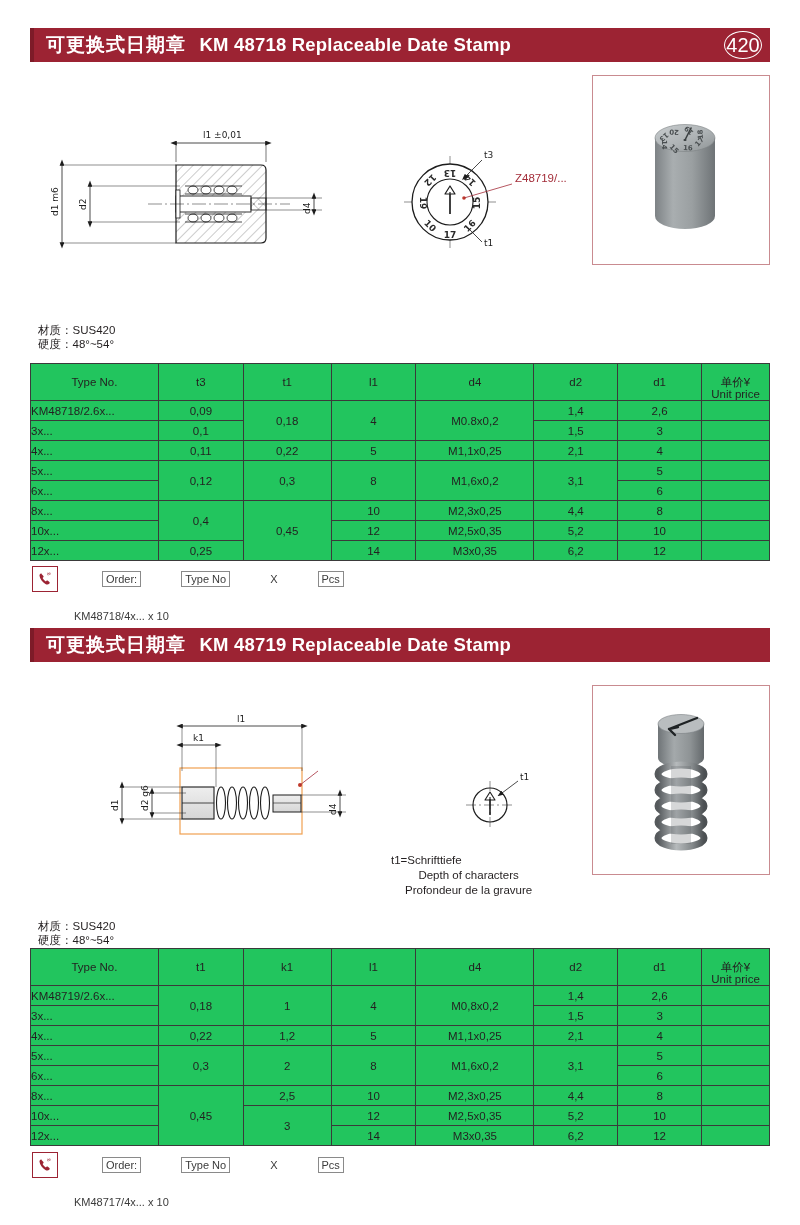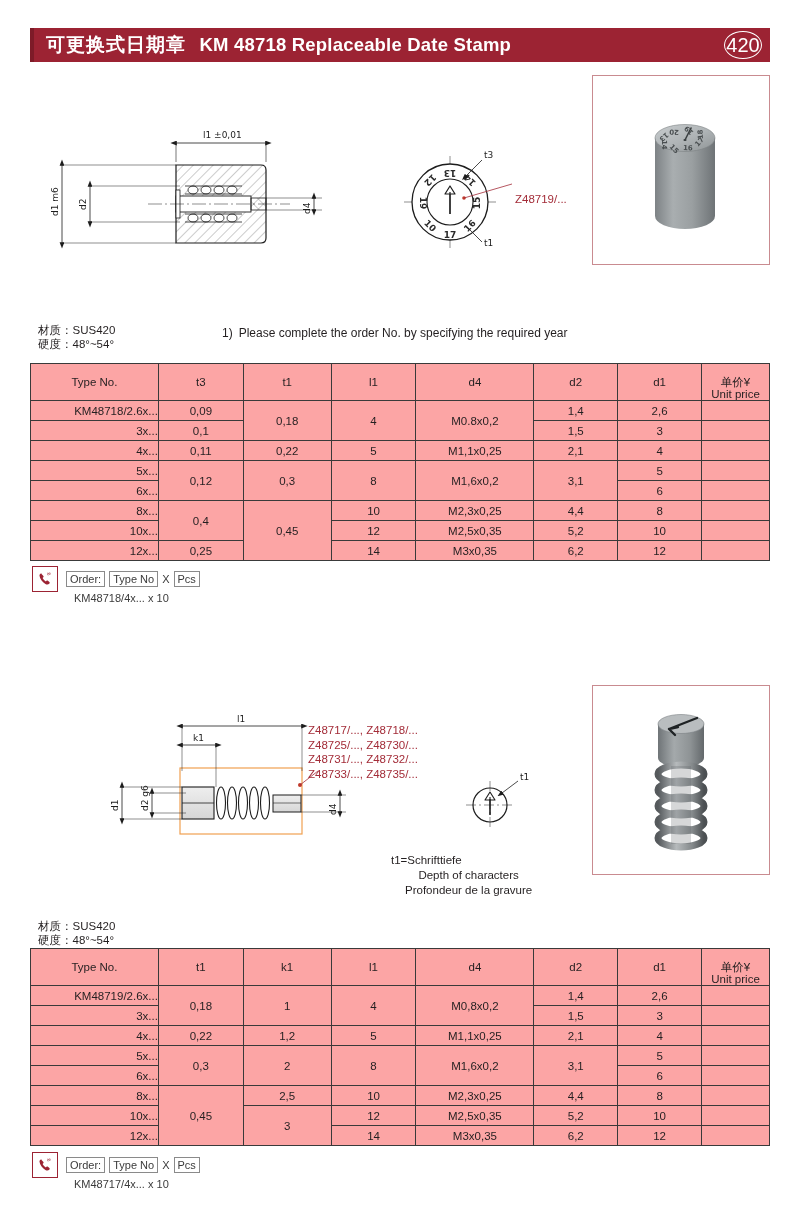--- a/index.html
+++ b/index.html
@@ -72,40 +72,40 @@
     font-size: 12px;
     white-space: nowrap;
   }
   .order-note .num { margin-right: 6px; }
 
   
   table.spec {
     position: absolute;
     border-collapse: collapse;
     font-size: 11.5px;
-    background: #fca5a5;
+    background: #22c55e;
   }
   table.spec th, table.spec td {
     border: 1px solid #3a3a3a;
     text-align: center;
     vertical-align: middle;
     padding: 0;
     font-weight: normal;
     color: #231f20;
   }
   table.spec th { height: 30px; font-size: 11.5px; }
   table.spec td { height: 20px; }
-  table.spec td.type { text-align: right; }
+  table.spec td.type { text-align: left; }
   th.unit { line-height: 12px; font-size: 11px; }
   th.unit .cn { display: block; margin-top: 12px; }
   th.unit .en { display: block; }
 
   
   .order-block { position: absolute; }
-  .order-row { display: flex; align-items: center; }
+  .order-row { display: flex; align-items: center; gap: 36px; }
   .phone-box {
     width: 26px; height: 26px;
     border: 1.3px solid #9c2333;
     display: flex; align-items: center; justify-content: center;
     margin-right: 8px;
     flex: none;
   }
   .tagbox {
     border: 1px solid #8a8a8a;
     font-size: 11px;
@@ -113,21 +113,21 @@
     margin-right: 4px;
     line-height: 14px;
     color: #3b3b3b;
     white-space: nowrap;
   }
   .plain-x { font-size: 11px; margin-right: 4px; color: #3b3b3b; }
   .order-example {
     font-size: 11px;
     color: #3b3b3b;
     margin-left: 42px;
-    margin-top: 0;
+    margin-top: 18px;
     white-space: nowrap;
   }
 
   
   .zcode {
     position: absolute;
     color: #a32c38;
     font-size: 11.5px;
     line-height: 14.5px;
     white-space: nowrap;
@@ -281,29 +281,26 @@
         <line x1="46" y1="66" x2="62" y2="50" stroke="#1d1d1d" stroke-width="0.8" marker-start="url(#arrL)"></line>
         <text x="64" y="48" font-family="DejaVu Sans, sans-serif" font-size="9" fill="#1d1d1d">t3</text>
 
         <line x1="48" y1="118" x2="62" y2="132" stroke="#1d1d1d" stroke-width="0.8"></line>
         <text x="64" y="136" font-family="DejaVu Sans, sans-serif" font-size="9" fill="#1d1d1d">t1</text>
 
         <circle cx="44" cy="88" r="1.8" fill="#c0392b"></circle>
         <line x1="44" y1="88" x2="92" y2="74" stroke="#a32c38" stroke-width="0.8"></line>
       </g>
     </svg>
-    <div class="zcode" style="left:485px; top:82px;">Z48719/...</div>
+    <div class="zcode" style="left:485px; top:61px;">Z48719/...</div>
   </div>
 
   <div class="mat-note" style="left:38px; top:324px;">
     <div>材质：SUS420</div>
     <div>硬度：48°~54°</div>
-  </div>
-  <div class="order-note" style="left:222px; top:326px;">
-    <span class="num">1)</span><span>Please complete the order No. by specifying the required year</span>
   </div>
 
   <table class="spec" style="left:30px; top:363px; width:740px;">
     <colgroup>
       <col style="width:128px">
         <col style="width:85px">
         <col style="width:88px">
         <col style="width:85px">
       <col style="width:118px">
         <col style="width:84px">
@@ -407,20 +404,26 @@
         </svg>
       </div>
       <span class="tagbox">Order:</span>
       <span class="tagbox">Type No</span>
       <span class="plain-x">X</span>
       <span class="tagbox">Pcs</span>
     </div>
     <div class="order-example">KM48718/4x...  x 10</div>
   </div>
 
+  <div class="section-header" style="top:628px;">
+    <div class="title">
+      <span class="cn">可更换式日期章</span>
+      <span class="en">KM 48719 Replaceable Date Stamp</span>
+    </div>
+  </div>
 
   <div class="photo-frame" style="left:592px; top:685px; width:178px; height:190px;">
     <div class="photo-inner">
       <svg width="176" height="188" viewBox="0 0 176 188">
         <defs>
           <linearGradient id="headG" x1="0" y1="0" x2="1" y2="0">
             <stop offset="0%" stop-color="#6f7477"></stop>
             <stop offset="35%" stop-color="#a4a9ab"></stop>
             <stop offset="70%" stop-color="#8e9395"></stop>
             <stop offset="100%" stop-color="#63686b"></stop>
@@ -515,26 +518,20 @@
         <circle cx="30" cy="40" r="17" fill="#ffffff" stroke="#1d1d1d" stroke-width="1.2"></circle>
         <line x1="6" y1="40" x2="54" y2="40" stroke="#1d1d1d" stroke-width="0.5" stroke-dasharray="10,3,2,3"></line>
         <line x1="30" y1="16" x2="30" y2="64" stroke="#1d1d1d" stroke-width="0.5" stroke-dasharray="10,3,2,3"></line>
         <path d="M30,50 L30,32 M30,27 L25,35 L35,35 Z" fill="#ffffff" stroke="#1d1d1d" stroke-width="1.1" stroke-linejoin="round"></path>
         <line x1="30" y1="50" x2="30" y2="34" stroke="#1d1d1d" stroke-width="1.1"></line>
         <line x1="42" y1="28" x2="58" y2="16" stroke="#1d1d1d" stroke-width="0.8" marker-start="url(#arrL2)"></line>
         <text x="60" y="15" font-family="DejaVu Sans, sans-serif" font-size="9" fill="#1d1d1d">t1</text>
       </g>
     </svg>
 
-    <div class="zcode" style="left:278px; top:18px;">
-      <div>Z48717/...,  Z48718/...</div>
-      <div>Z48725/...,  Z48730/...</div>
-      <div>Z48731/...,  Z48732/...</div>
-      <div>Z48733/...,  Z48735/...</div>
-    </div>
   </div>
 
   <div class="caption-note" style="left:391px; top:853px;">
     <div>t1=Schrifttiefe</div>
     <div class="ind">Depth of characters</div>
     <div class="ind">Profondeur de la gravure</div>
   </div>
 
   <div class="mat-note" style="left:38px; top:920px;">
     <div>材质：SUS420</div>

